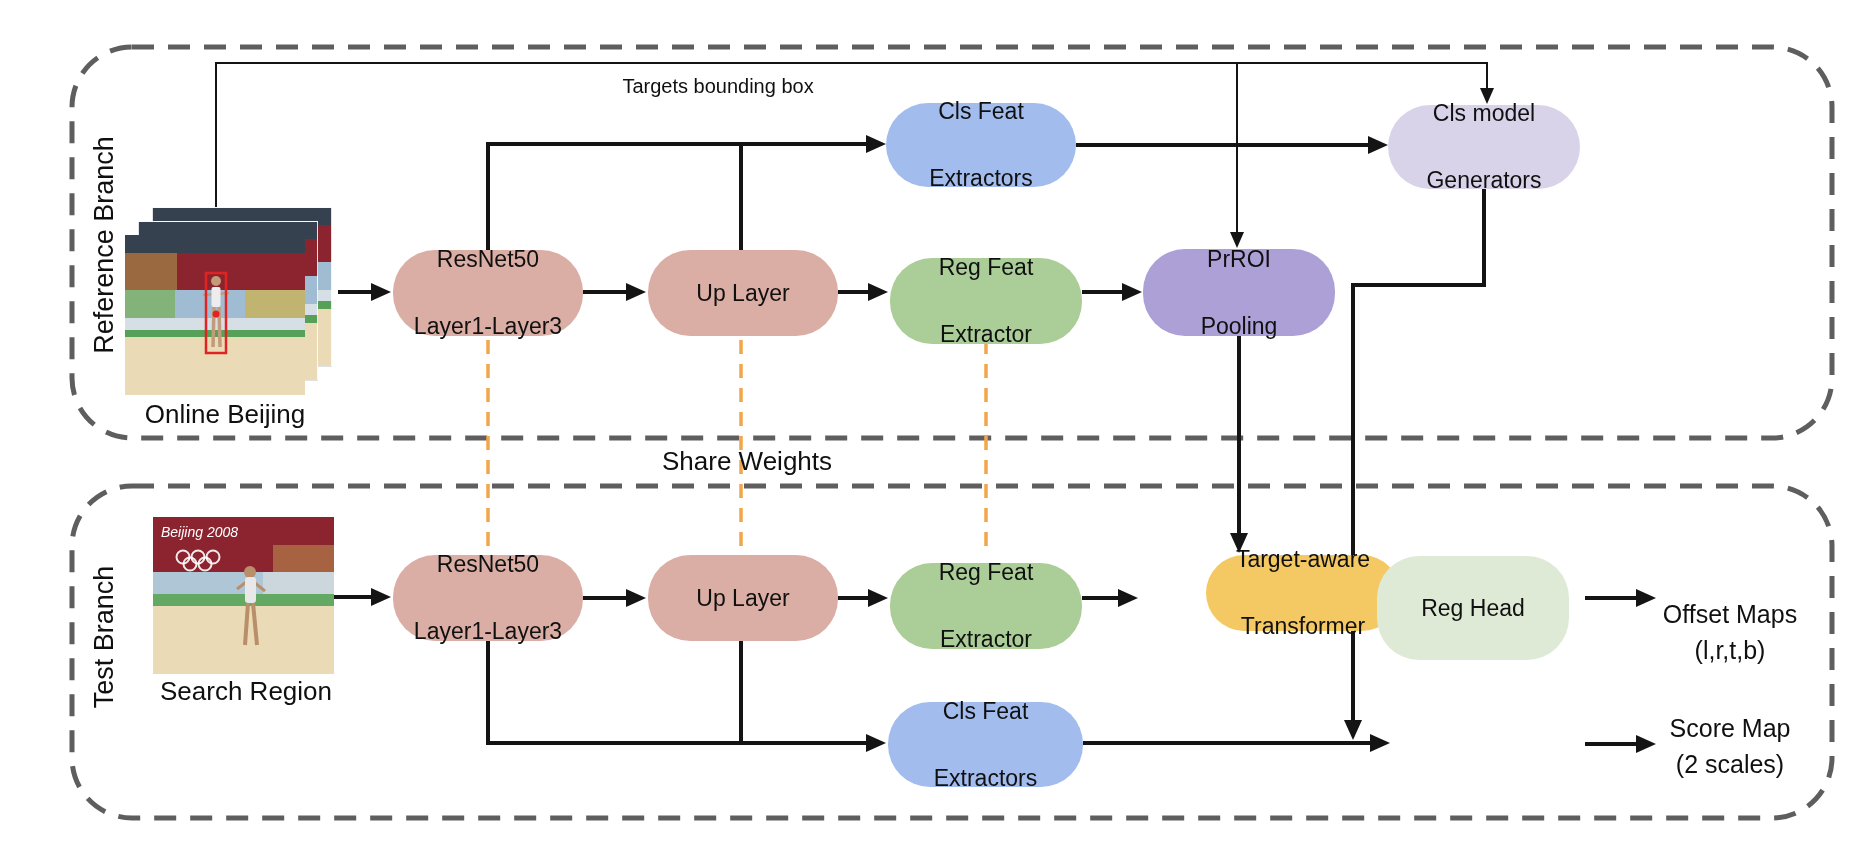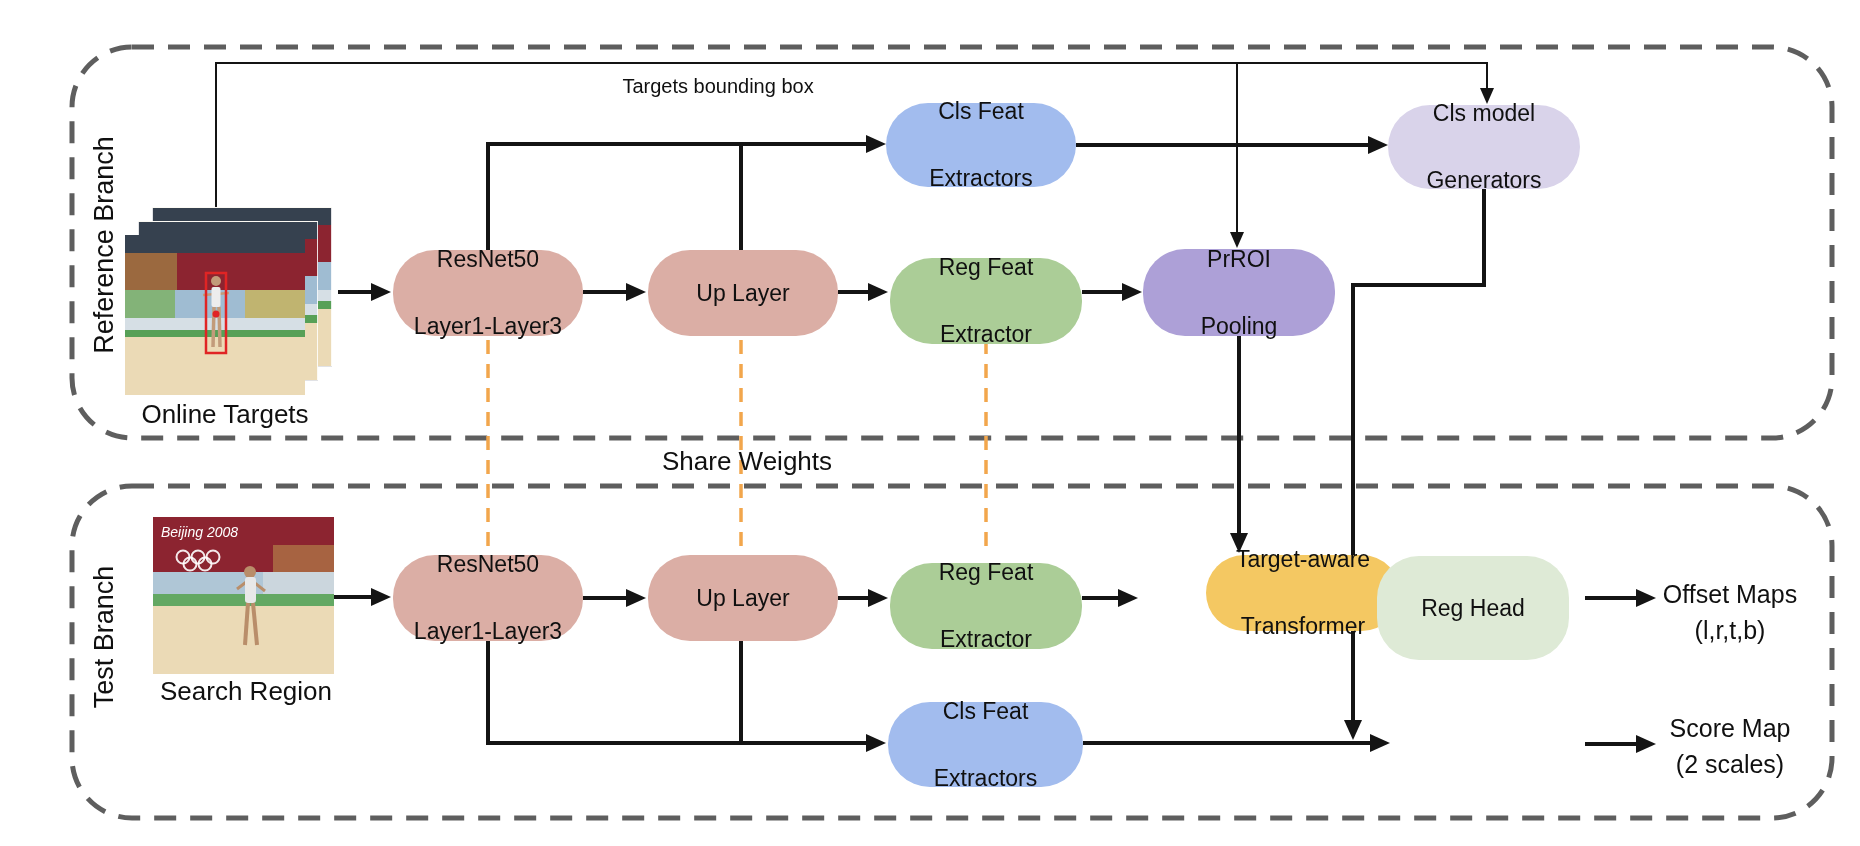--- a/index.html
+++ b/index.html
@@ -232,24 +232,24 @@
   </div>
   <div class="node blue" style="left:888px;top:702px;width:195px;height:85px">
     <span>Cls Feat</span>
     <span>Extractors</span>
   </div>
 
   <div class="flabel rot" style="left:104px;top:245px;">Reference Branch</div>
   <div class="flabel rot" style="left:104px;top:637px;">Test Branch</div>
   <div class="flabel ctr toplabel" style="left:718px;top:86px;">Targets bounding box</div>
   <div class="flabel ctr sharelabel" style="left:747px;top:461px;">Share Weights</div>
-  <div class="flabel ctr caption" style="left:225px;top:414px;">Online Targets</div>
+  <div class="flabel ctr caption" style="left:225px;top:414px;">Online Beijing</div>
   <div class="flabel ctr caption" style="left:246px;top:691px;">Search Region</div>
 
-  <div class="outtext" style="left:1730px;top:612px;">
+  <div class="outtext" style="left:1730px;top:632px;">
     <div>Offset Maps</div>
     <div>(l,r,t,b)</div>
   </div>
   <div class="outtext" style="left:1730px;top:746px;">
     <div>Score Map</div>
     <div>(2 scales)</div>
   </div>
 
 </div>
 

